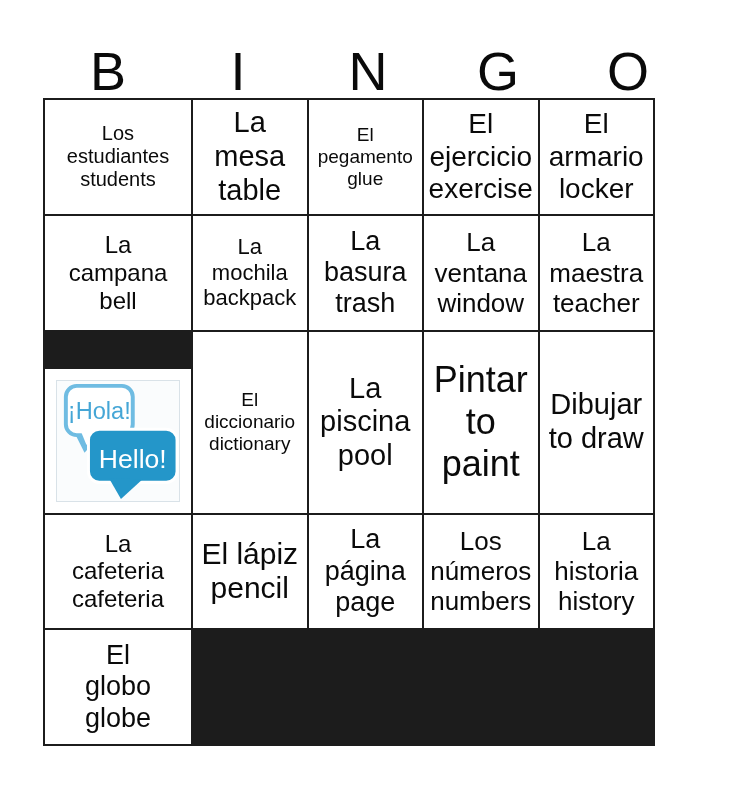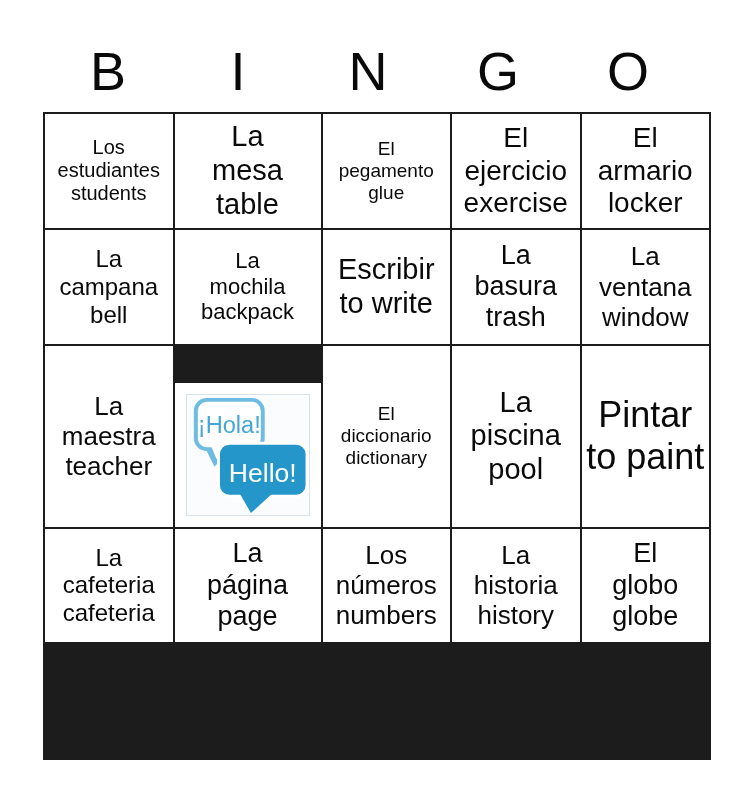--- a/index.html
+++ b/index.html
@@ -29,22 +29,22 @@
     flex: 0 0 130px;
     text-align: center;
     font-size: 54px;
     line-height: 62px;
     color: #0a0a0a;
     font-weight: 400;
   }
   .bingo-grid {
     position: absolute;
     left: 43px;
-    top: 112px;
-    width: 668px;
+    top: 98px;
+    width: 612px;
     height: 648px;
     box-sizing: border-box;
     display: grid;
     grid-template-columns: repeat(5, 1fr);
     grid-template-rows: repeat(5, 1fr);
     background: #1c1c1c;
     border: 2px solid #1c1c1c;
     gap: 2px;
   }
   .cell {
@@ -108,22 +108,20 @@
 
     <div class="cell" style="font-size:28px">El
 armario
 locker</div>
     <div class="cell" style="font-size:24px">La
 campana
 bell</div>
     <div class="cell" style="font-size:22px">La
 mochila
 backpack</div>
-    <div class="cell" style="font-size:29px">Escribir
-to write</div>
     <div class="cell" style="font-size:27px">La
 basura
 trash</div>
 
     <div class="cell" style="font-size:26px">La
 ventana
 window</div>
     <div class="cell" style="font-size:26px">La
 maestra
 teacher</div>
@@ -146,23 +144,27 @@
 
     <div class="cell" style="font-size:19px">El
 diccionario
 dictionary</div>
     <div class="cell" style="font-size:29px">La
 piscina
 pool</div>
 
     <div class="cell" style="font-size:36px">Pintar
 to paint</div>
+    <div class="cell" style="font-size:29px">Dibujar
+to draw</div>
     <div class="cell" style="font-size:24px">La
 cafeteria
 cafeteria</div>
+    <div class="cell" style="font-size:30px">El lápiz
+pencil</div>
 
     <div class="cell" style="font-size:27px">La
 página
 page</div>
     <div class="cell" style="font-size:26px">Los
 números
 numbers</div>
     <div class="cell" style="font-size:26px">La
 historia
 history</div>

